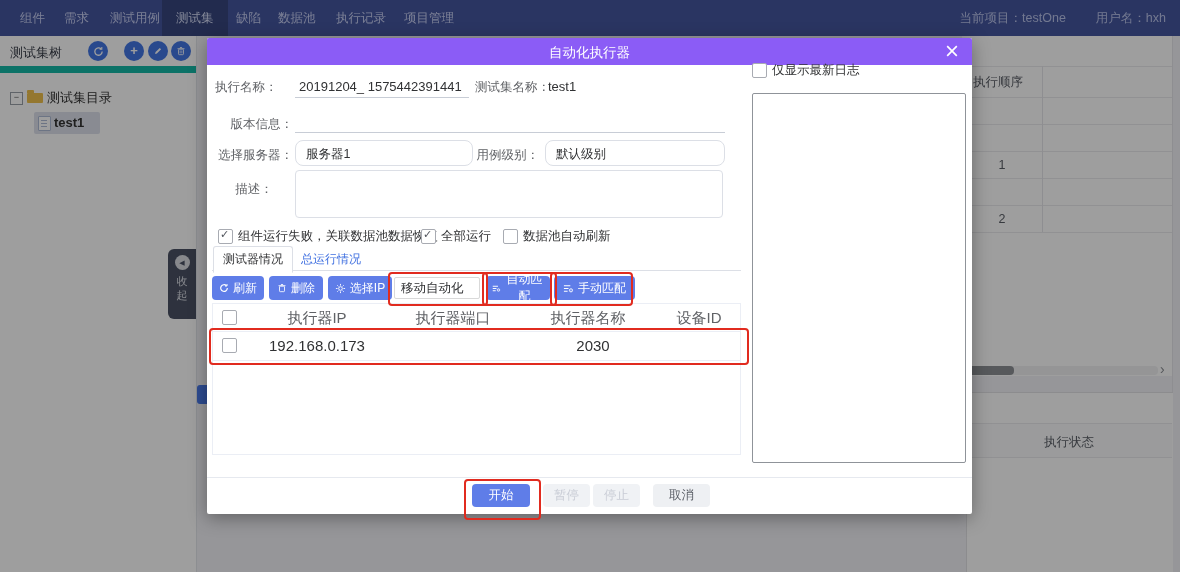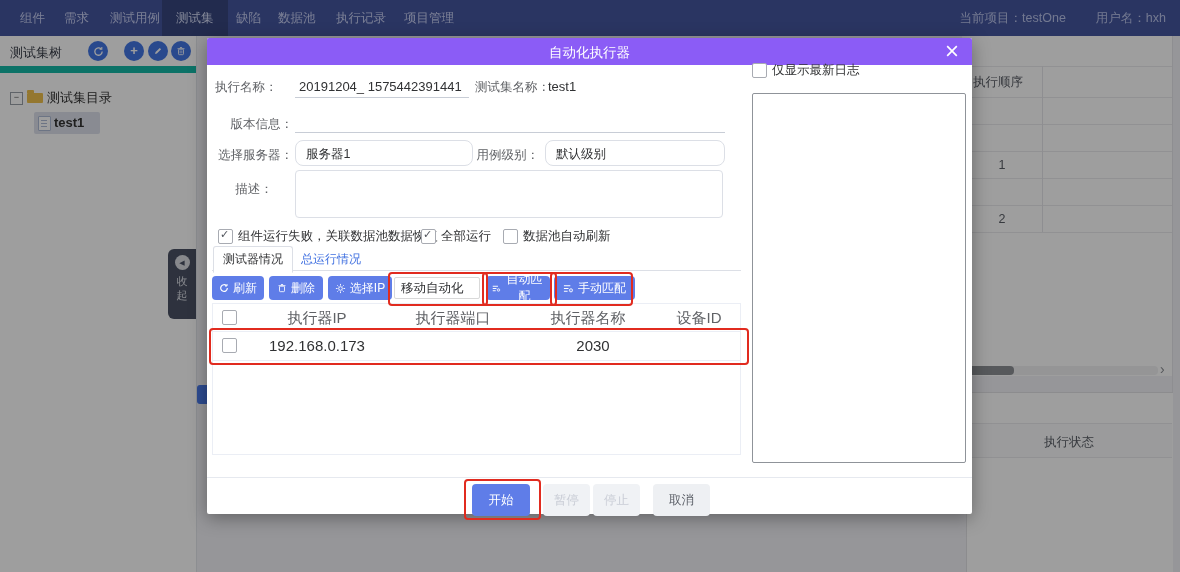--- a/index.html
+++ b/index.html
@@ -68,21 +68,21 @@
         font-family:inherit;padding:0 6px;box-sizing:border-box;}
   .match-input{position:absolute;top:239px;height:22px;border:1px solid #d9d9d9;border-radius:2px;font-size:12.5px;
                padding:0 6px;box-sizing:border-box;color:#303133;font-family:Liberation Serif, serif;}
   .red-box{position:absolute;border:2px solid #e12b1f;border-radius:4px;z-index:20;pointer-events:none;}
   .mtable{position:absolute;left:5px;top:265px;width:529px;height:152px;border:1px solid #ebeef5;box-sizing:border-box;}
   .mt-row{display:flex;height:27px;line-height:27px;border-bottom:1px solid #ebeef5;color:#606266;font-size:15px;}
   .mt-row.body{color:#303133;height:28px;line-height:28px;cursor:pointer;}
   .mt-cell{text-align:center;box-sizing:border-box;flex:none;}
   .log-box{position:absolute;left:545px;top:55px;width:212px;height:368px;border:1px solid #8f9399;border-radius:2px;background:#fff;}
   .footer-line{position:absolute;left:0;top:439px;width:765px;border-top:1px solid #e6e9ef;}
-  .fbtn{position:absolute;top:446px;height:32px;border:none;border-radius:4px;font-size:12.5px;cursor:pointer;font-family:Liberation Mono, monospace;}
+  .fbtn{position:absolute;top:446px;height:23px;border:none;border-radius:4px;font-size:12.5px;cursor:pointer;font-family:Liberation Mono, monospace;}
   .fbtn.primary{background:#5f7de8;color:#fff;}
   .fbtn.disabled{background:#f0f2f5;color:#c9cdd6;cursor:default;}
   .fbtn.plain{background:#eef0f3;color:#5a5e66;}
 </style>
 </head>
 <body>
 
 <div class="nav">
   <div class="nav-item" style="left:20px">组件</div>
   <div class="nav-item" style="left:64px">需求</div>

